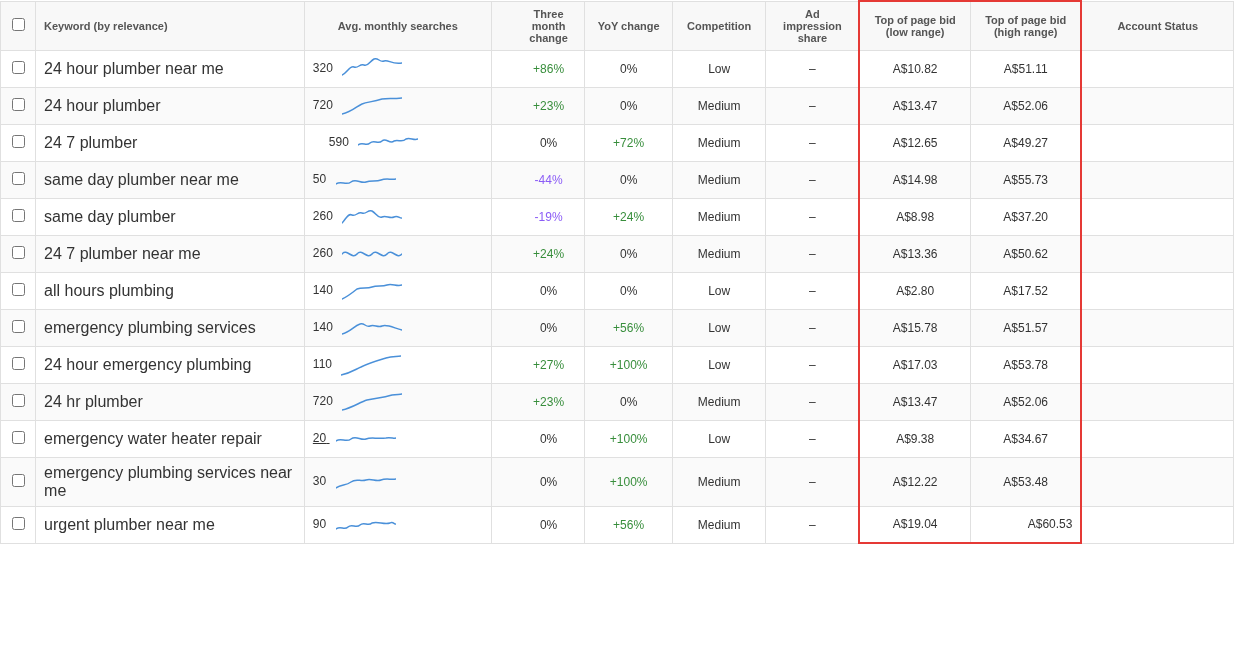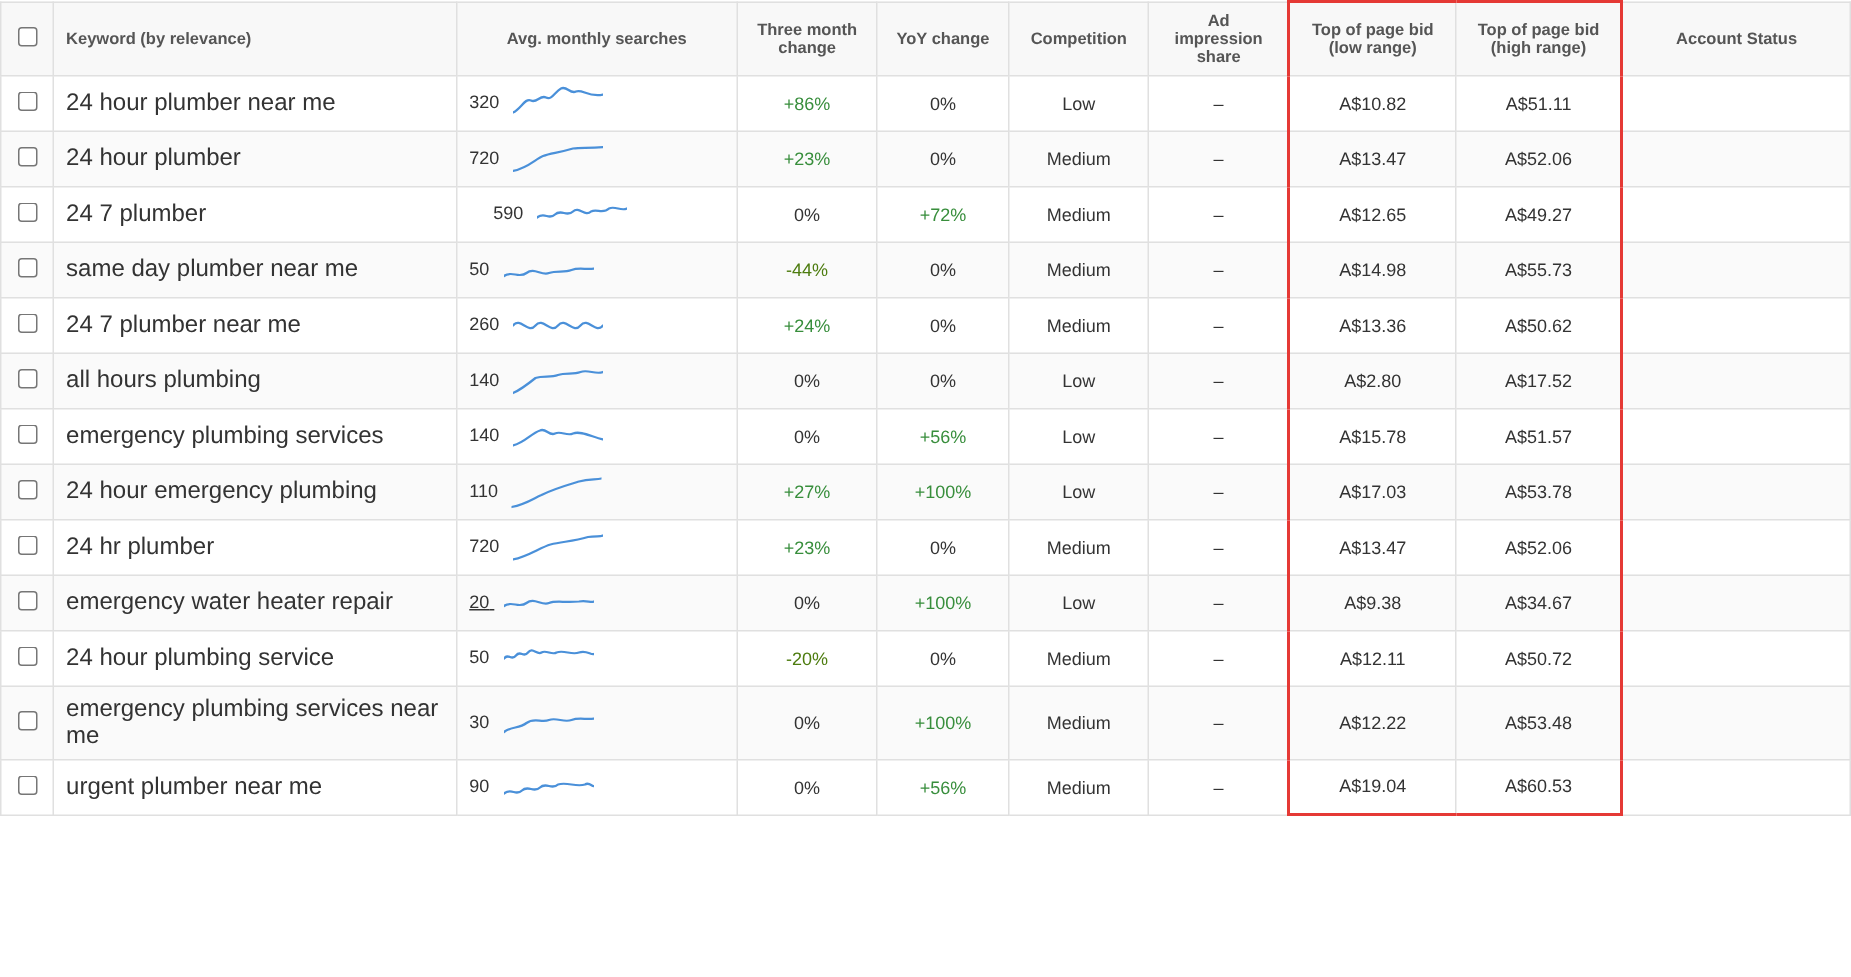--- a/index.html
+++ b/index.html
@@ -42,42 +42,42 @@
     }
     td.center-cell {
       text-align: center;
     }
     .checkbox-col {
       width: 30px;
       text-align: center;
     }
     .keyword-col-w { width: 230px; }
     .avg-col { width: 160px; }
-    .three-month-col { width: 80px; }
+    .three-month-col { width: 80px; padding-left: 29px; }
     .yoy-col { width: 75px; }
     .competition-col { width: 80px; }
     .ad-impression-col { width: 80px; margin-top: 43px; }
     .top-low-col { width: 95px; }
     .top-high-col { width: 95px; }
     .account-status-col { width: 130px; }
 
     .sparkline {
       display: inline-block;
       vertical-align: middle;
       margin-left: 6px;
     }
     svg.spark {
       vertical-align: middle;
     }
     tr.header-row th.red-left { border-left: 2px solid #e53935; }
     tr.header-row th.red-right { border-right: 2px solid #e53935; }
     td.red-left { border-left: 2px solid #e53935; }
     td.red-right { border-right: 2px solid #e53935; }
     .pos { color: #388e3c; }
-    .neg { color: #4d7c0f; }
+    .neg { color: #8b5cf6; }
     .zero { color: #333; }
     tr:nth-child(even) td { background: #fafafa; }
     tr:nth-child(odd) td { background: #fff; }
     thead tr th { background: #f8f8f8; }
     input[type=checkbox] { cursor: pointer; }
   </style>
 </head>
 <body>
 
 <div class="table-container">
@@ -190,20 +190,39 @@
     <td class="center-cell competition-col">Medium</td>
     <td class="center-cell ad-impression-col">–</td>
     <td class="center-cell top-low-col red-left">A$14.98</td>
     <td class="center-cell top-high-col red-right">A$55.73</td>
     <td class="account-status-col"></td>
   </tr>
         <tr>
     <td class="checkbox-col">
       <input type="checkbox" style="">
     </td>
+    <td class="keyword-cell">same day plumber</td>
+    <td class="avg-col" style="white-space:nowrap;">
+      <span>260</span>
+      <span class="sparkline"><svg class="spark" width="60" height="24" viewBox="0 0 60 24">
+                <path d="M0,18 C4,14 6,8 10,10 C14,12 16,6 20,8 C24,10 26,4 30,6 C34,8 36,14 40,12 C44,10 48,14 52,12 C56,10 58,14 60,13" fill="none" stroke="#4a90d9" stroke-width="1.5" stroke-linejoin="round" stroke-linecap="round"></path>
+              </svg></span>
+    </td>
+    <td class="center-cell three-month-col neg">-19%</td>
+    <td class="center-cell yoy-col pos">+24%</td>
+    <td class="center-cell competition-col">Medium</td>
+    <td class="center-cell ad-impression-col">–</td>
+    <td class="center-cell top-low-col red-left">A$8.98</td>
+    <td class="center-cell top-high-col red-right">A$37.20</td>
+    <td class="account-status-col"></td>
+  </tr>
+        <tr>
+    <td class="checkbox-col">
+      <input type="checkbox" style="">
+    </td>
     <td class="keyword-cell">24 7 plumber near me</td>
     <td class="avg-col" style="white-space:nowrap;">
       <span>260</span>
       <span class="sparkline"><svg class="spark" width="60" height="24" viewBox="0 0 60 24">
                 <path d="M0,12 C5,6 10,18 15,12 C20,6 25,18 30,12 C35,6 40,18 45,12 C50,6 55,18 60,12" fill="none" stroke="#4a90d9" stroke-width="1.5" stroke-linejoin="round" stroke-linecap="round"></path>
               </svg></span>
     </td>
     <td class="center-cell three-month-col pos">+24%</td>
     <td class="center-cell yoy-col zero">0%</td>
     <td class="center-cell competition-col">Medium</td>
@@ -304,39 +323,20 @@
     <td class="center-cell competition-col">Low</td>
     <td class="center-cell ad-impression-col">–</td>
     <td class="center-cell top-low-col red-left">A$9.38</td>
     <td class="center-cell top-high-col red-right">A$34.67</td>
     <td class="account-status-col"></td>
   </tr>
         <tr>
     <td class="checkbox-col">
       <input type="checkbox" style="">
     </td>
-    <td class="keyword-cell">24 hour plumbing service</td>
-    <td class="avg-col" style="white-space:nowrap;">
-      <span>50</span>
-      <span class="sparkline"><svg class="spark" width="60" height="24" viewBox="0 0 60 24">
-                <path d="M0,12 C3,8 5,14 8,10 C11,6 13,12 16,8 C19,4 22,10 25,8 C28,6 32,10 35,8 C40,6 45,10 50,8 C55,6 58,10 60,9" fill="none" stroke="#4a90d9" stroke-width="1.5" stroke-linejoin="round" stroke-linecap="round"></path>
-              </svg></span>
-    </td>
-    <td class="center-cell three-month-col neg">-20%</td>
-    <td class="center-cell yoy-col zero">0%</td>
-    <td class="center-cell competition-col">Medium</td>
-    <td class="center-cell ad-impression-col">–</td>
-    <td class="center-cell top-low-col red-left">A$12.11</td>
-    <td class="center-cell top-high-col red-right">A$50.72</td>
-    <td class="account-status-col"></td>
-  </tr>
-        <tr>
-    <td class="checkbox-col">
-      <input type="checkbox" style="">
-    </td>
     <td class="keyword-cell">emergency plumbing services near me</td>
     <td class="avg-col" style="white-space:nowrap;">
       <span>30</span>
       <span class="sparkline"><svg class="spark" width="60" height="24" viewBox="0 0 60 24">
                 <path d="M0,18 C5,14 10,16 15,12 C20,8 25,12 30,10 C35,8 40,12 45,10 C50,8 55,10 60,9" fill="none" stroke="#4a90d9" stroke-width="1.5" stroke-linejoin="round" stroke-linecap="round"></path>
               </svg></span>
     </td>
     <td class="center-cell three-month-col zero">0%</td>
     <td class="center-cell yoy-col pos">+100%</td>
     <td class="center-cell competition-col">Medium</td>
@@ -354,18 +354,18 @@
       <span>90</span>
       <span class="sparkline"><svg class="spark" width="60" height="24" viewBox="0 0 60 24">
                 <path d="M0,16 C5,12 8,18 12,14 C16,10 20,16 24,12 C28,8 32,14 36,10 C42,8 48,12 54,10 C57,8 59,12 60,11" fill="none" stroke="#4a90d9" stroke-width="1.5" stroke-linejoin="round" stroke-linecap="round"></path>
               </svg></span>
     </td>
     <td class="center-cell three-month-col zero">0%</td>
     <td class="center-cell yoy-col pos">+56%</td>
     <td class="center-cell competition-col">Medium</td>
     <td class="center-cell ad-impression-col">–</td>
     <td class="center-cell top-low-col red-left" style="border-bottom: 2px solid rgb(229, 57, 53);">A$19.04</td>
-    <td class="center-cell top-high-col red-right" style="border-bottom: 2px solid rgb(229, 57, 53);">A$60.53</td>
+    <td class="center-cell top-high-col red-right" style="border-bottom: 2px solid rgb(229, 57, 53); text-align: right;">A$60.53</td>
     <td class="account-status-col"></td>
   </tr>
       </tbody>
   </table>
 </div>
 
 </body></html>

